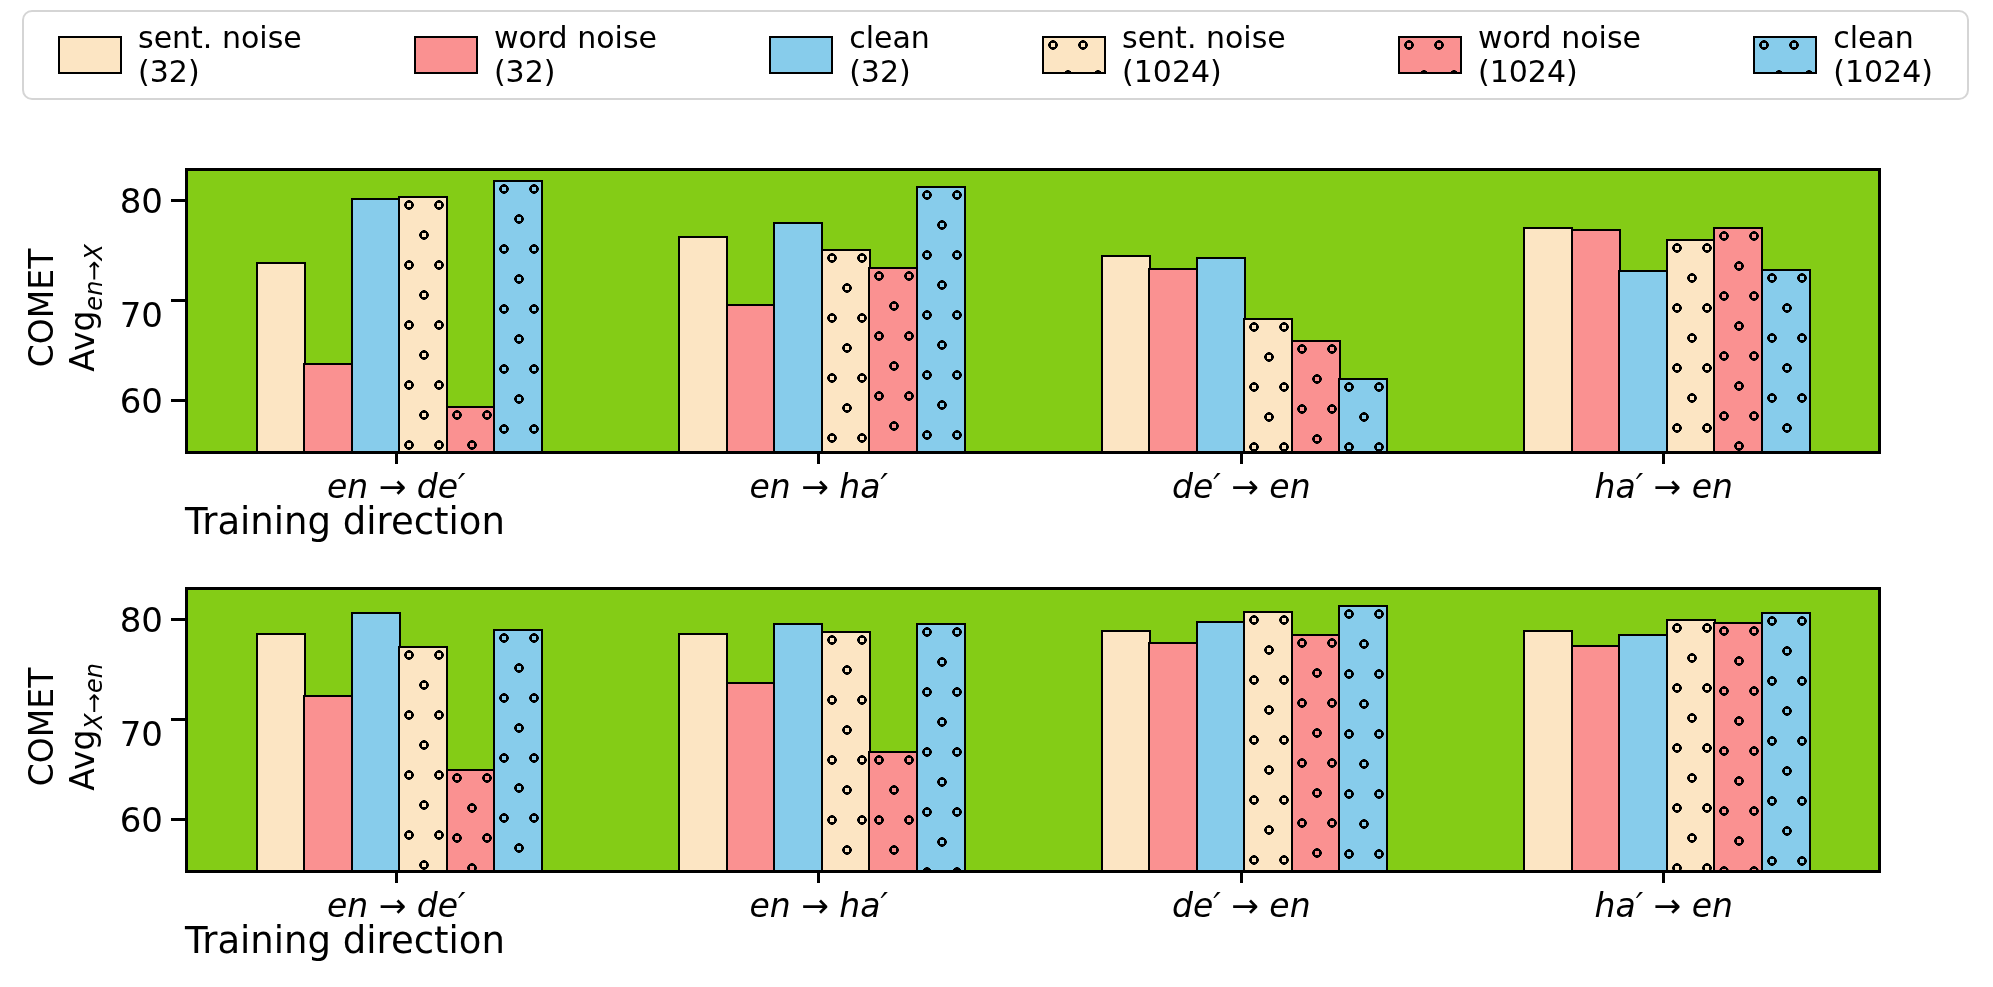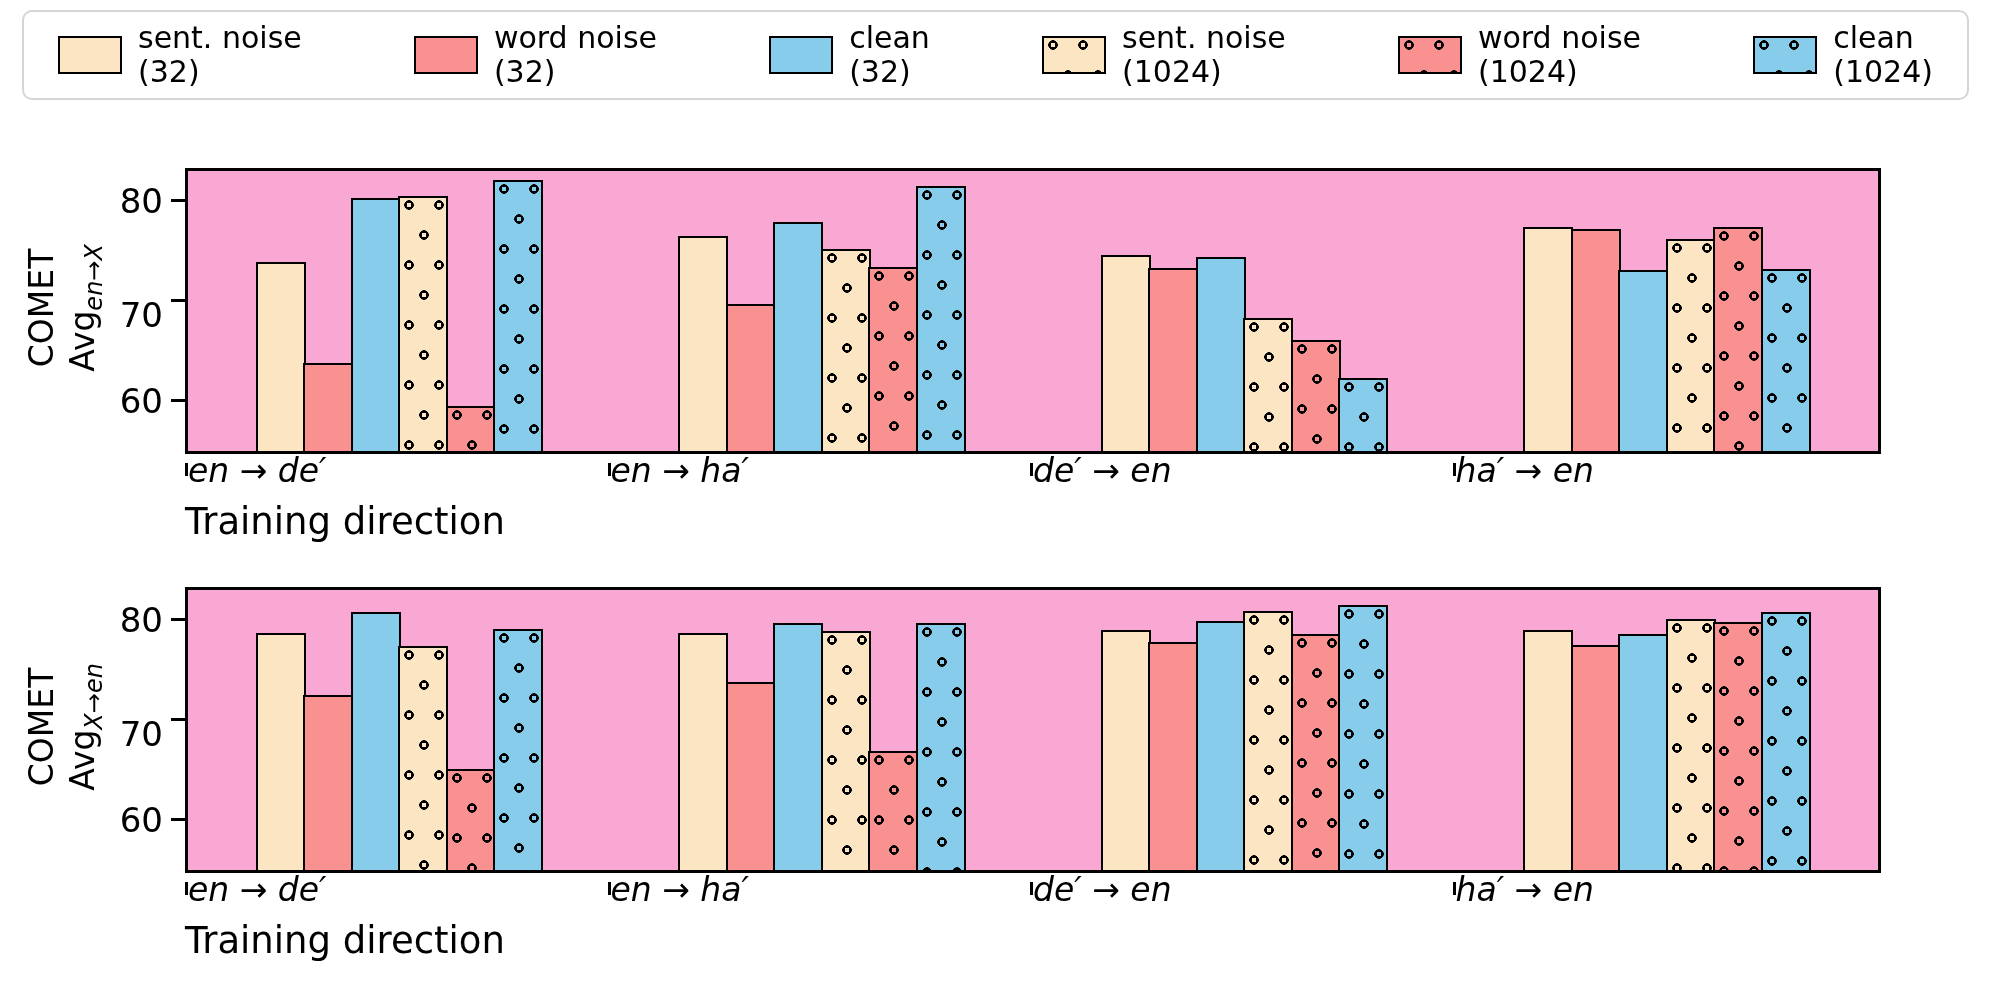--- a/index.html
+++ b/index.html
@@ -24,21 +24,21 @@
   .hatch{
     background-image:
       radial-gradient(circle, rgba(0,0,0,0) 2.2px, #000 2.4px, #000 4.6px, rgba(0,0,0,0) 4.9px),
       radial-gradient(circle, rgba(0,0,0,0) 2.2px, #000 2.4px, #000 4.6px, rgba(0,0,0,0) 4.9px);
     background-size:30px 60px;
     background-position:9px 7px, 24px 37px;
   }
   
   .plot{
     position:absolute;left:185px;width:1690px;height:280px;
-    border:3px solid #000;box-sizing:content-box;background:#f9a8d4;
+    border:3px solid #000;box-sizing:content-box;background:#84cc16;
     display:flex;align-items:flex-end;
   }
   .plot-top{top:168px;}
   .plot-bottom{top:587px;}
   .group{flex:1;height:100%;display:flex;justify-content:center;align-items:flex-end;}
   .bar{
     width:50px;box-sizing:border-box;border:2.5px solid #000;border-bottom:none;
     flex:0 0 auto;
   }
   .bar + .bar{margin-left:-2.5px;}
@@ -59,21 +59,21 @@
   .ylabel{
     transform:rotate(-90deg);white-space:nowrap;text-align:center;
     font-size:33px;line-height:1.25;
   }
   .ylabel sub{font-size:24px;font-style:italic;}
   
   .cat-row{
     position:absolute;left:185px;width:1690px;display:flex;
   }
   .cat-row-top{top:451px;} .cat-row-bottom{top:870px;}
-  .cat-cell{flex:1;display:flex;flex-direction:row;align-items:center;}
+  .cat-cell{flex:1;display:flex;flex-direction:column;align-items:center;}
   .xtick{width:3px;height:13px;background:#000;margin-bottom:3px;}
   .cat-label{font-size:33px;font-style:italic;}
   .xlabel{
     position:absolute;left:185px;width:1690px;text-align:left;
     font-size:37px;
   }
   .xlabel-top{top:500px;} .xlabel-bottom{top:919px;}
 </style>
 </head>
 <body>

